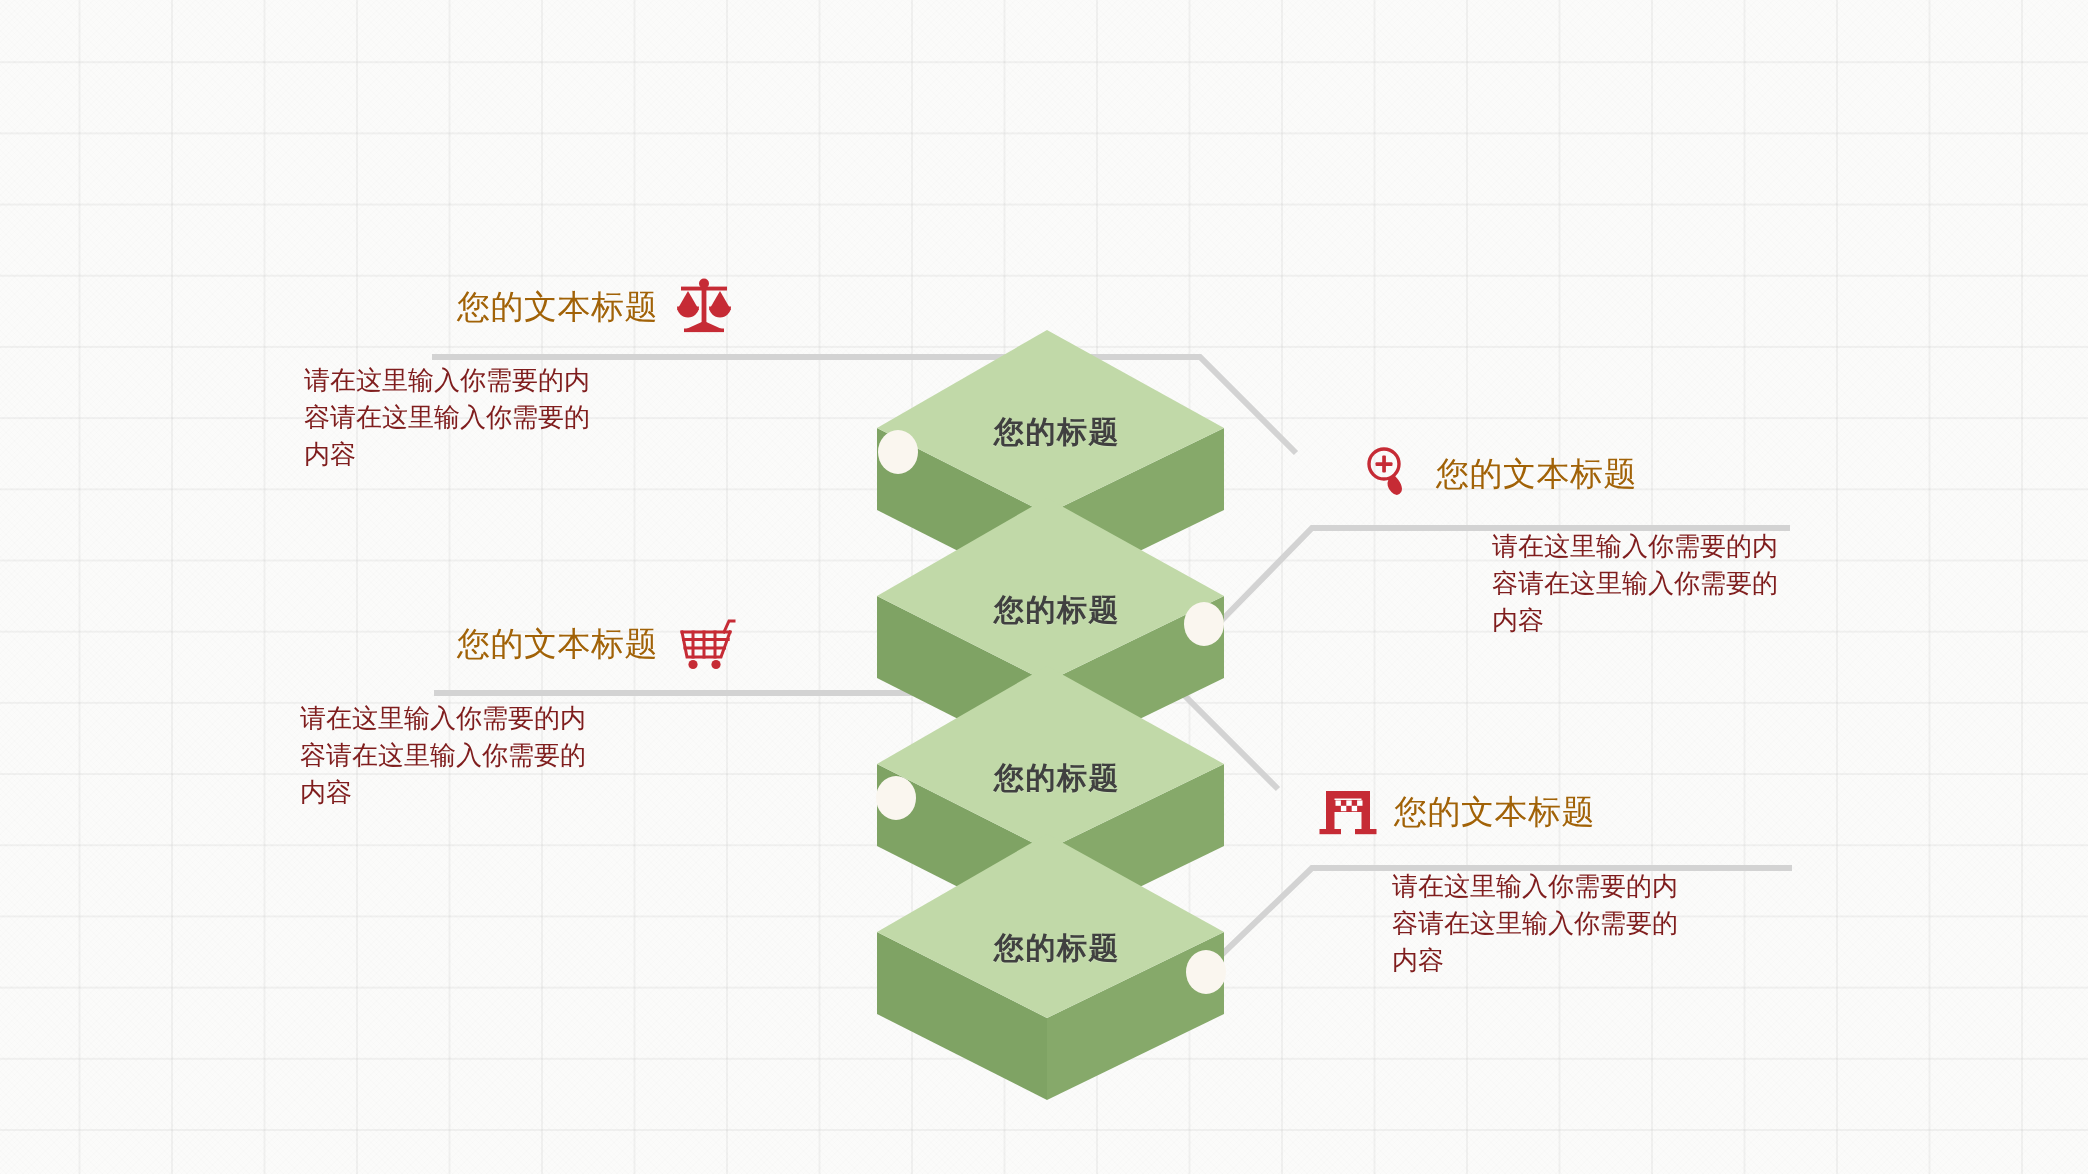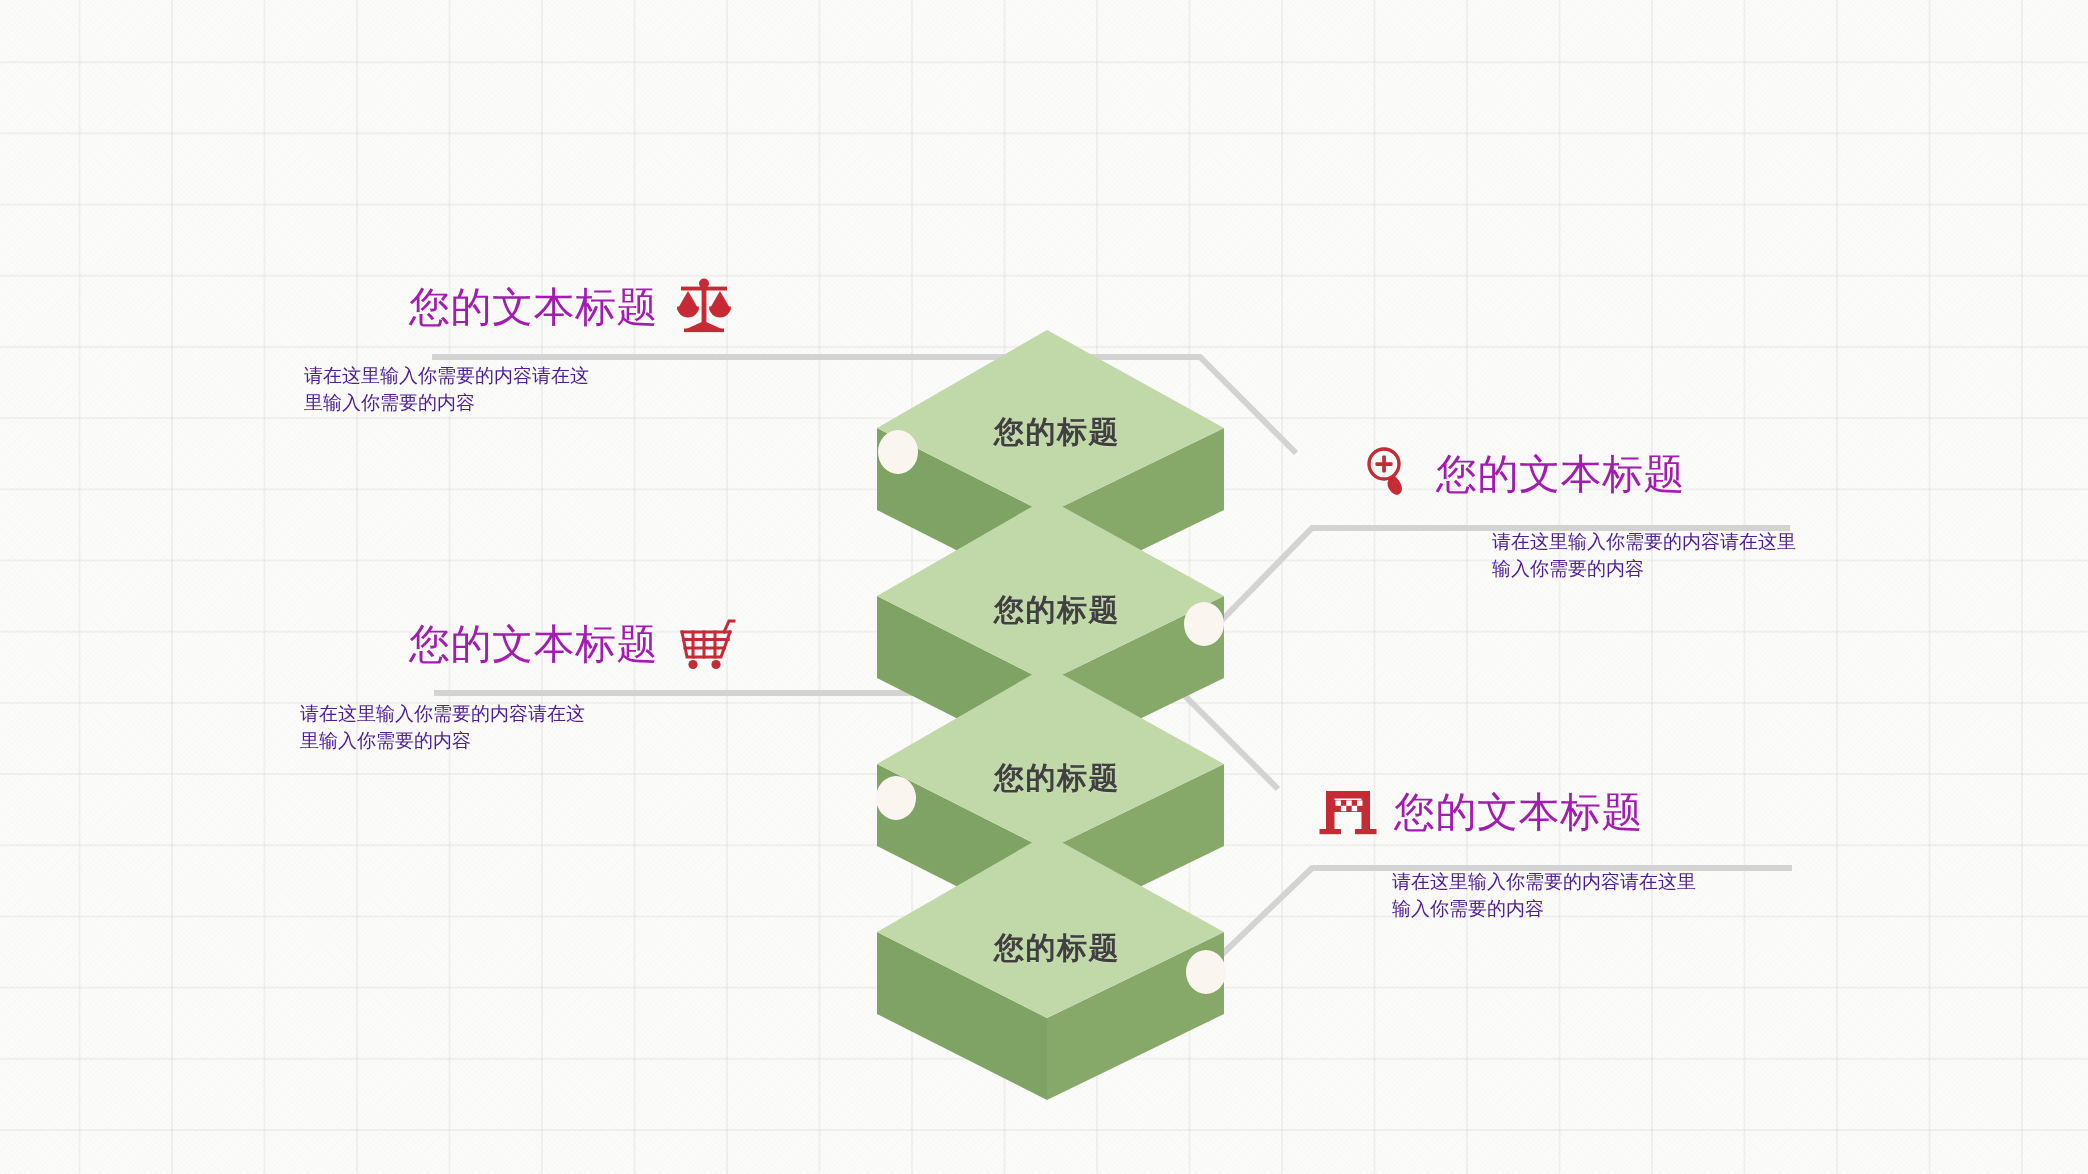--- a/index.html
+++ b/index.html
@@ -52,39 +52,39 @@
   .callout {
     position: absolute;
   }
   .callout-head {
     display: flex;
     align-items: center;
     white-space: nowrap;
   }
   .callout-head.rtl { justify-content: flex-end; }
   .callout-title {
-    font-size: 41px;
-    color: #a21caf;
+    font-size: 33px;
+    color: #a16207;
     letter-spacing: .5px;
     font-family: "DejaVu Sans", "Liberation Sans", sans-serif;
     font-weight: 400;
   }
   .callout-icon {
     width: 64px;
     height: 64px;
     flex: 0 0 auto;
     display: block;
   }
   .icon-gap-left  { margin-left: 14px; }
   .icon-gap-right { margin-right: 14px; }
 
   .callout-body {
-    font-size: 19px;
+    font-size: 26px;
     line-height: 1.42;
-    color: #4c1d95;
+    color: #7f1d1d;
     font-family: "DejaVu Sans", "Liberation Sans", sans-serif;
     width: 300px;
   }
   .callout-body.wide { width: 305px; }
 
   
   .block-label {
     position: absolute;
     font-size: 30px;
     font-weight: bold;

